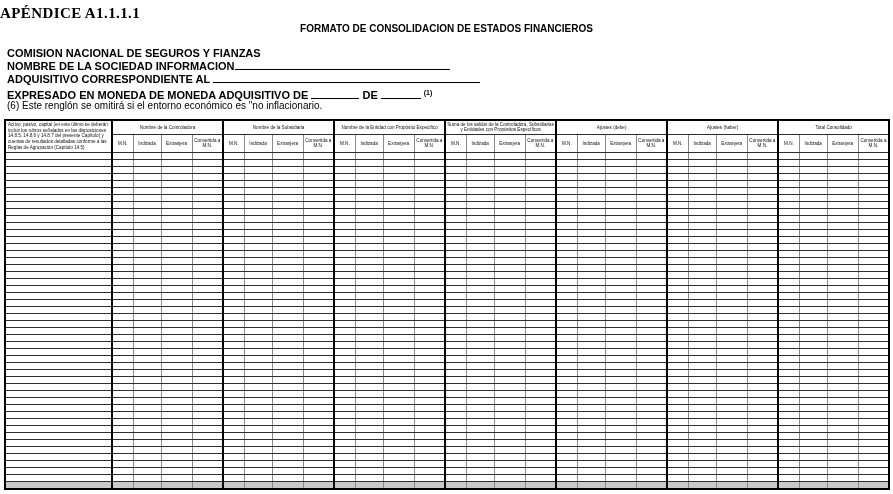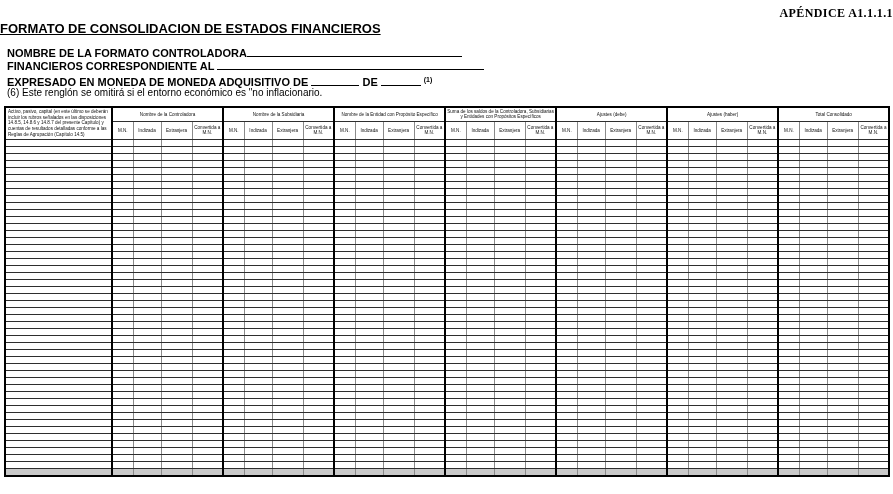--- a/index.html
+++ b/index.html
@@ -4,27 +4,28 @@
 <style>
   html, body { margin: 0; padding: 0; }
   body {
     width: 893px; height: 494px; overflow: hidden;
     background: #ffffff; color: #000;
     font-family: "Liberation Sans", sans-serif;
   }
   .page { padding-top: 4px; }
 
   .title {
-    text-align: right;
+    text-align: left;
     font-family: "Liberation Serif", serif;
-    font-weight: bold; font-size: 12px; line-height: 18px;
+    font-weight: bold; font-size: 15px; line-height: 18px;
     letter-spacing: 0.4px;
   }
   .subtitle {
-    font-weight: bold; font-size: 13px; line-height: 14px; text-decoration: underline;
+    text-align: center;
+    font-weight: bold; font-size: 10px; line-height: 14px;
   }
 
   .letterhead { margin: 11px 0 0 7px; font-weight: bold; font-size: 11px; }
   .lh-line { line-height: 13px; height: 13px; white-space: nowrap; }
   .blank {
     display: inline-block; height: 9px;
     border-bottom: 1.2px solid #000;
     vertical-align: baseline;
   }
   .w215 { width: 215px; }
@@ -68,25 +69,26 @@
 </style>
 </head>
 <body>
 
 <div class="page">
 
   <div class="title">APÉNDICE A1.1.1.1</div>
   <div class="subtitle">FORMATO DE CONSOLIDACION DE ESTADOS FINANCIEROS</div>
 
   <div class="letterhead">
+    <div class="lh-line">COMISION NACIONAL DE SEGUROS Y FIANZAS</div>
     <div class="lh-line">
-      <span>NOMBRE DE LA FORMATO CONTROLADORA</span><span class="blank w215"></span>
+      <span>NOMBRE DE LA SOCIEDAD INFORMACION</span><span class="blank w215"></span>
     </div>
     <div class="lh-line">
-      <span>FINANCIEROS CORRESPONDIENTE AL</span> <span class="blank w267"></span>
+      <span>ADQUISITIVO CORRESPONDIENTE AL</span> <span class="blank w267"></span>
     </div>
     <div class="lh-line">
       <span>EXPRESADO EN MONEDA DE MONEDA ADQUISITIVO DE</span> <span class="blank w48"></span> <span>DE</span> <span class="blank w40"></span><span class="sup">(1)</span>
     </div>
   </div>
   <div class="footnote">(6) Este renglón se omitirá si el entorno económico es "no inflacionario.</div>
 
   <table class="tbl">
     <colgroup>
         <col style="width: 107px;">

